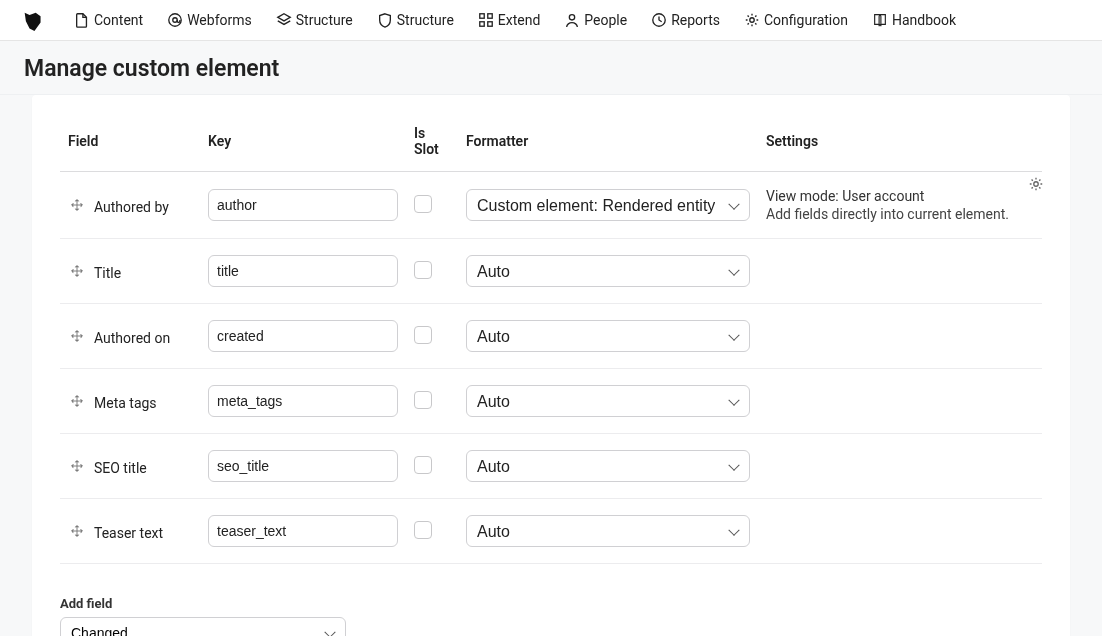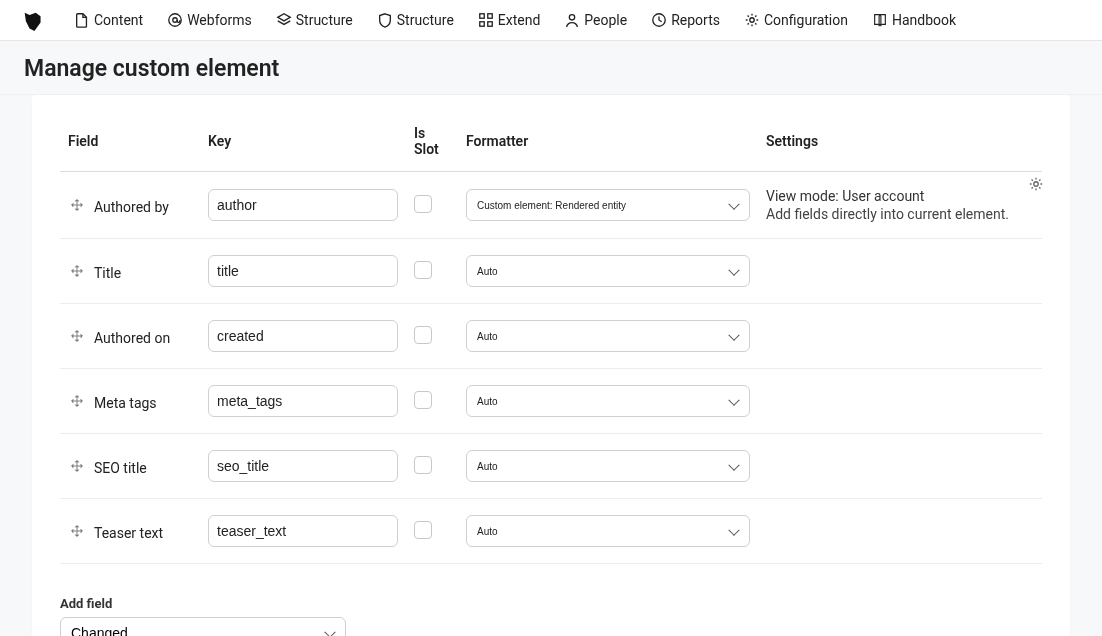--- a/index.html
+++ b/index.html
@@ -101,21 +101,21 @@
     .select-wrap {
       position: relative;
       width: 284px;
     }
     .select-wrap select {
       width: 100%;
       height: 32px;
       padding: 4px 34px 4px 10px;
       border: 1px solid #d0d0d3;
       border-radius: 6px;
-      font-size: 10px;
+      font-size: 16px;
       appearance: none;
       background: #fff;
       color: #222;
       cursor: pointer;
     }
     .select-wrap::after {
       content: '';
       position: absolute;
       right: 12px; top: 50%;
       width: 7px; height: 7px;

